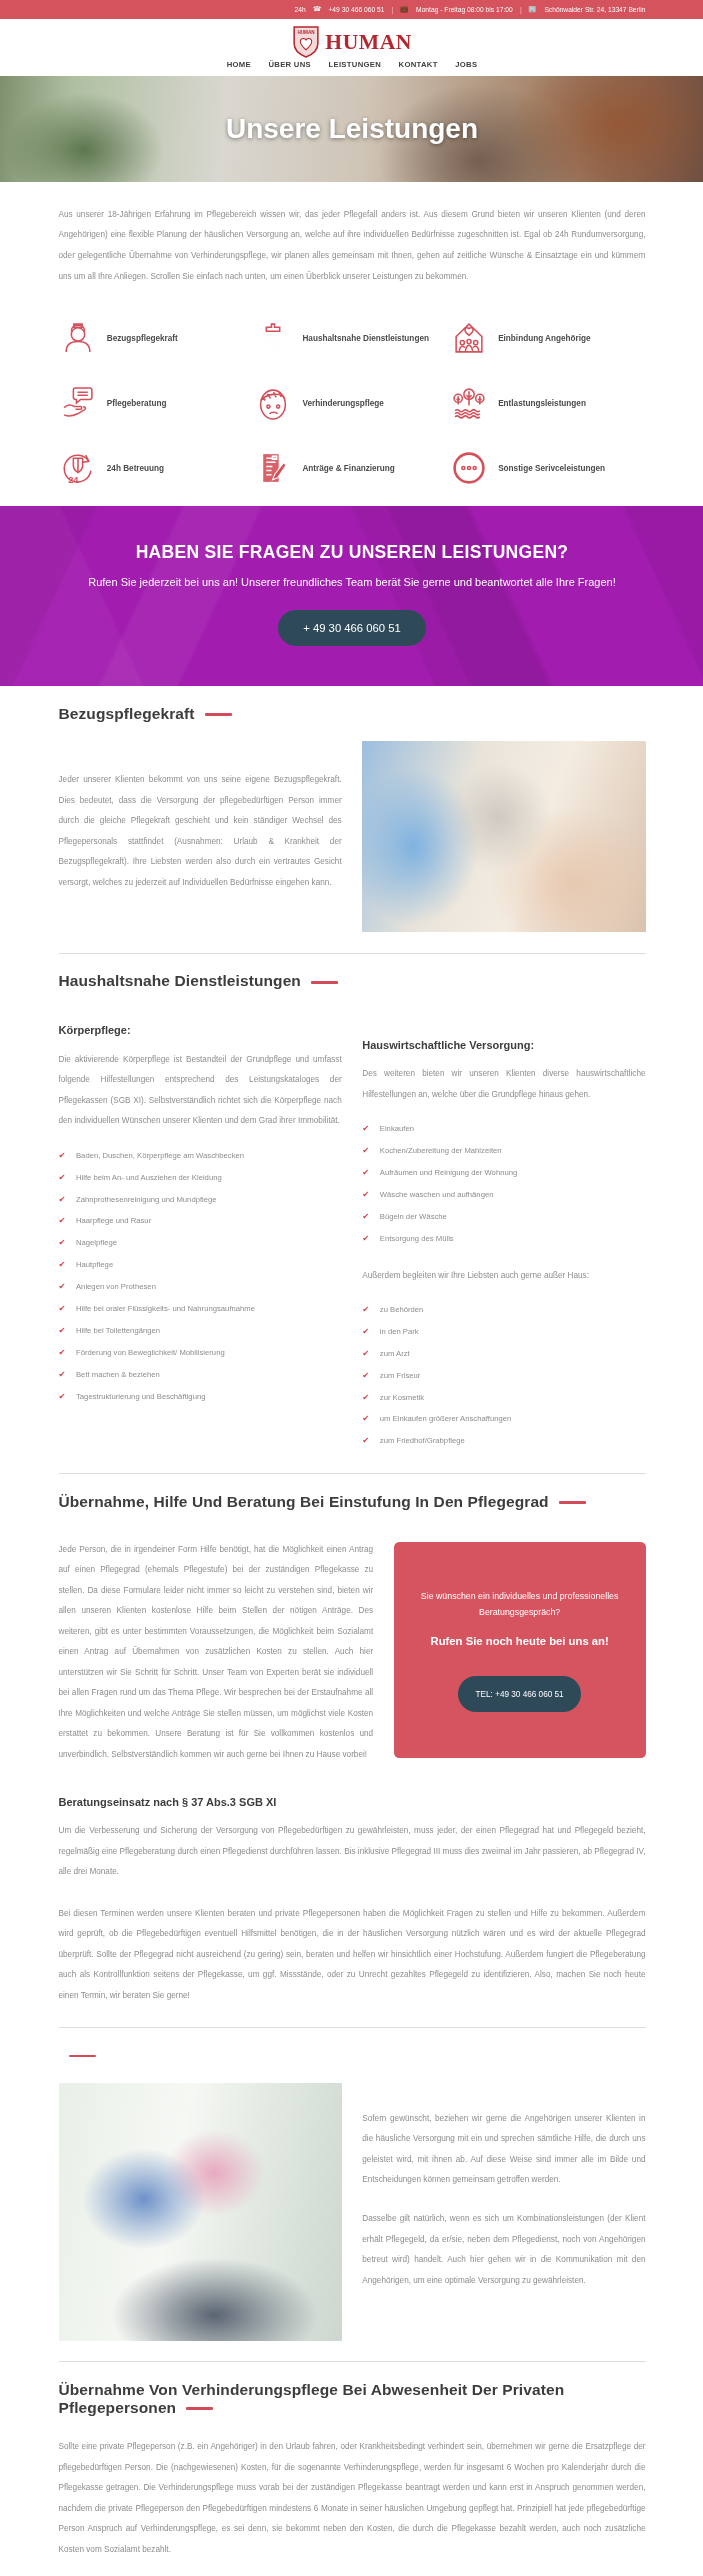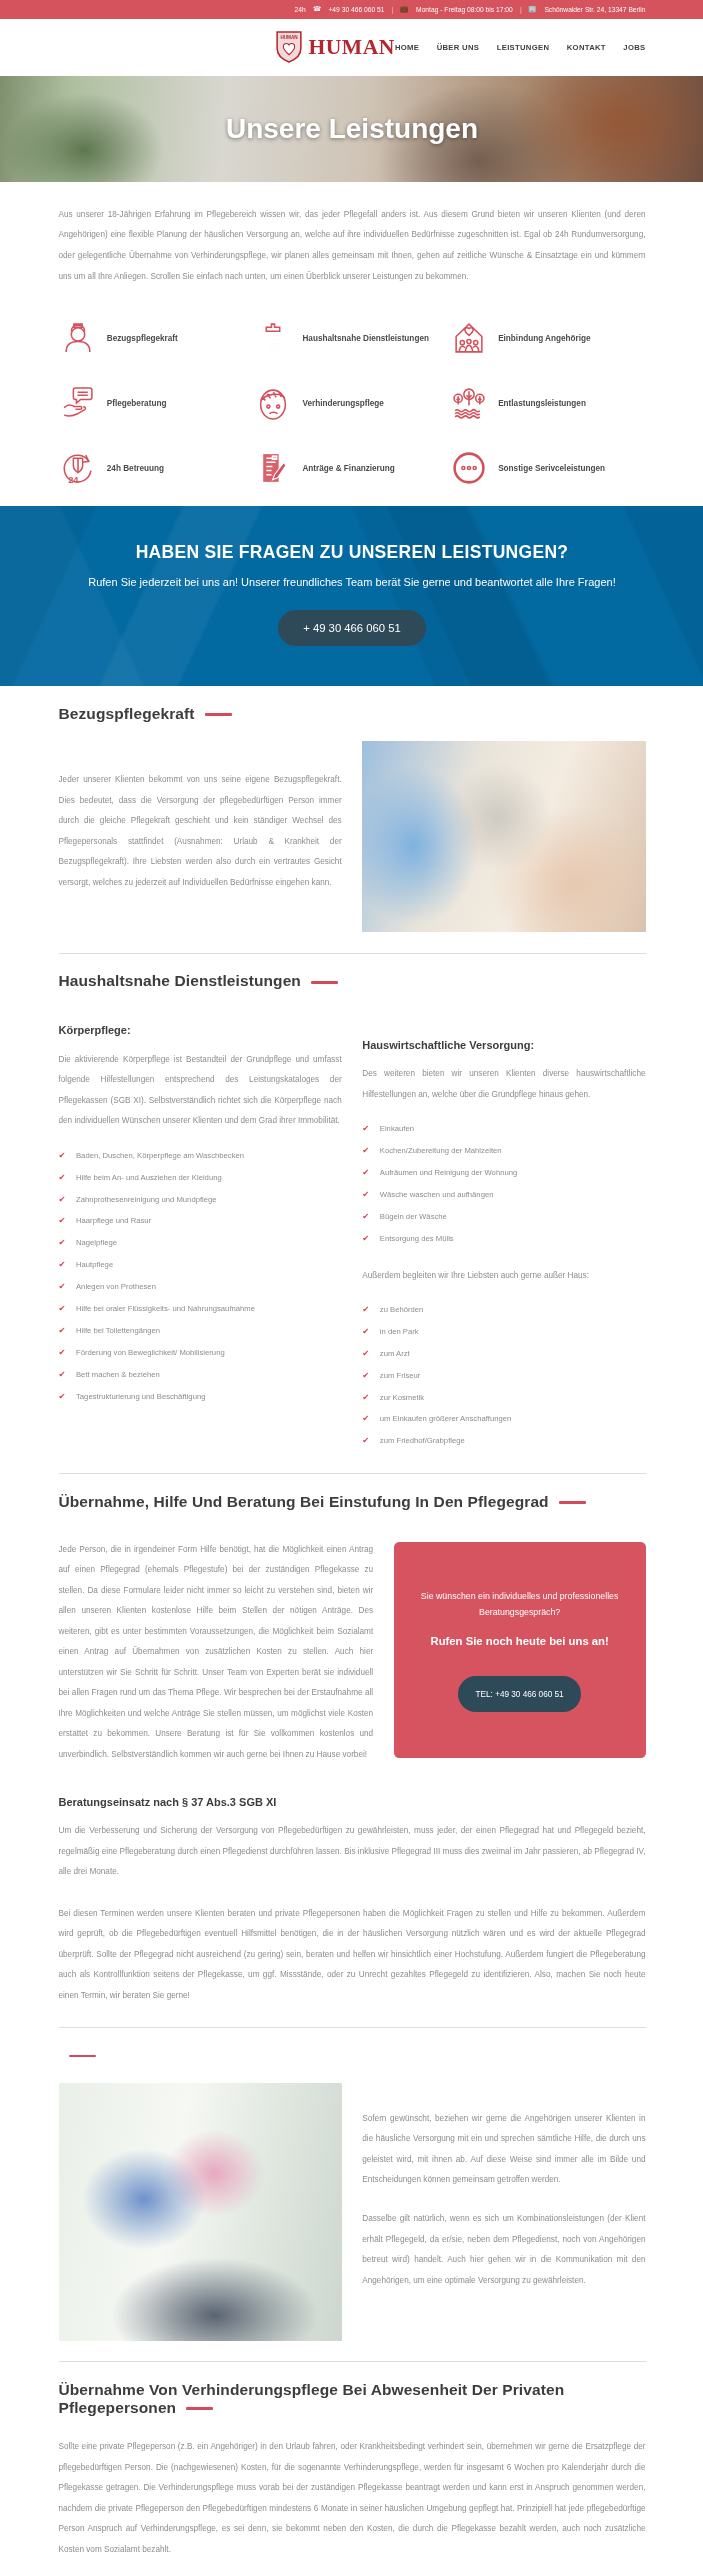--- a/index.html
+++ b/index.html
@@ -8,21 +8,21 @@
   .wrap { width:587px; margin:0 auto; }
 
   
   .topbar { background:#d4535c; height:18.5px; display:flex; align-items:center; justify-content:flex-end; }
   .topbar .wrap { display:flex; justify-content:flex-end; align-items:center; gap:7.2px; color:#fff; font-size:6.7px; }
   .topbar .sep { opacity:.6; }
   .topbar .glyph { font-size:6.7px; }
 
   
   .header { height:57px; display:flex; align-items:center; background:#fff; }
-  .header .wrap { display:flex; align-items:center; justify-content:flex-end; }
+  .header .wrap { display:flex; align-items:center; justify-content:center;flex-direction:column; }
   .brand { display:flex; align-items:center; gap:5.2px; }
   .brand-word { font-size:21.6px; font-weight:bold; color:#b5262e; letter-spacing:0.5px; font-family:"Liberation Serif", serif; }
   .nav { display:flex; gap:17.5px; }
   .nav a { text-decoration:none; color:#3f3f3f; font-size:7.7px; font-weight:bold; letter-spacing:0.3px; }
 
   
   .hero { height:106px; position:relative; display:flex; align-items:center; justify-content:center;
     background:
       radial-gradient(113px 82px at 12% 70%, rgba(66,94,52,.75), rgba(66,94,52,0) 70%),
       radial-gradient(155px 113px at 88% 45%, rgba(150,84,47,.8), rgba(150,84,47,0) 70%),
@@ -35,21 +35,21 @@
   .intro p { font-size:8.2px; line-height:2.55; text-align:justify; color:#8d8d8d; }
 
   
   .grid { padding:10.3px 0 18.5px; display:grid; grid-template-columns:1fr 1fr 1fr; row-gap:27px; }
   .gcell { display:flex; align-items:center; gap:10.3px; }
   .gicon { width:38px; height:38px; flex:0 0 38px; display:flex; align-items:center; justify-content:center; }
   .gicon svg { stroke:#d4505a; fill:none; stroke-width:3; }
   .glabel { font-size:8.2px; color:#4a4a4a; font-weight:bold; }
 
   
-  .cta { background:#0369a1; position:relative; padding:36px 0 40px; text-align:center; overflow:hidden; }
+  .cta { background:#a21caf; position:relative; padding:36px 0 40px; text-align:center; overflow:hidden; }
   .cta:before { content:""; position:absolute; inset:0;
     background:
       linear-gradient(115deg, rgba(0,0,0,.05) 12%, transparent 12.5%, transparent 23%, rgba(255,255,255,.05) 23.5%, rgba(255,255,255,.05) 33%, transparent 33.5%),
       linear-gradient(245deg, rgba(0,0,0,.06) 10%, transparent 10.5%, transparent 30%, rgba(0,0,0,.05) 30.5%, rgba(0,0,0,.05) 40%, transparent 40.5%),
       linear-gradient(65deg, rgba(255,255,255,.04) 18%, transparent 18.5%, transparent 55%, rgba(0,0,0,.05) 55.5%, rgba(0,0,0,.05) 70%, transparent 70.5%); }
   .cta > * { position:relative; }
   .cta h2 { color:#fff; font-size:17.5px; font-weight:bold; letter-spacing:0.3px; }
   .cta p { color:#fff; font-size:11px; margin-top:13.4px; }
   .pill { display:inline-block; background:#2e4a59; color:#fff; font-size:11.3px; font-weight:normal;
           padding:12.4px 25px; border-radius:18.5px; text-decoration:none; }

